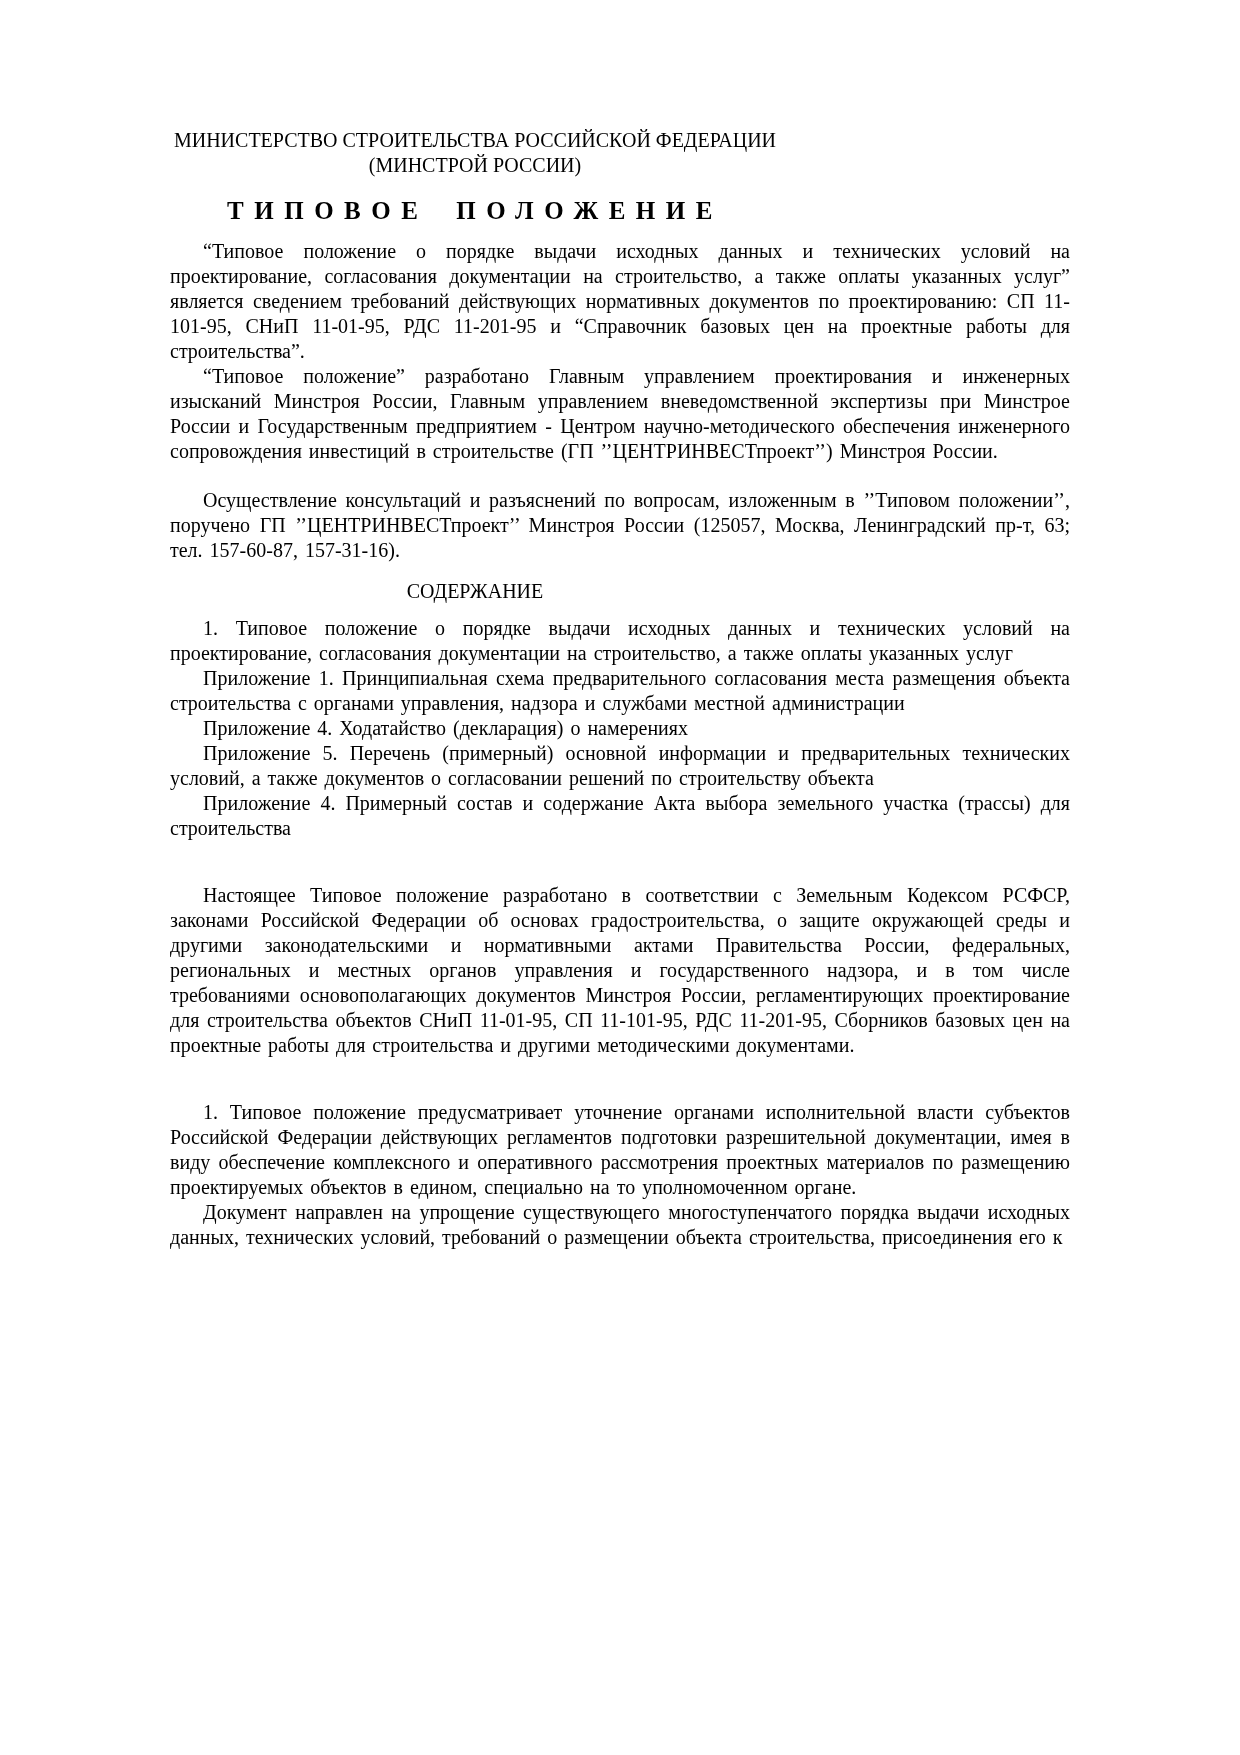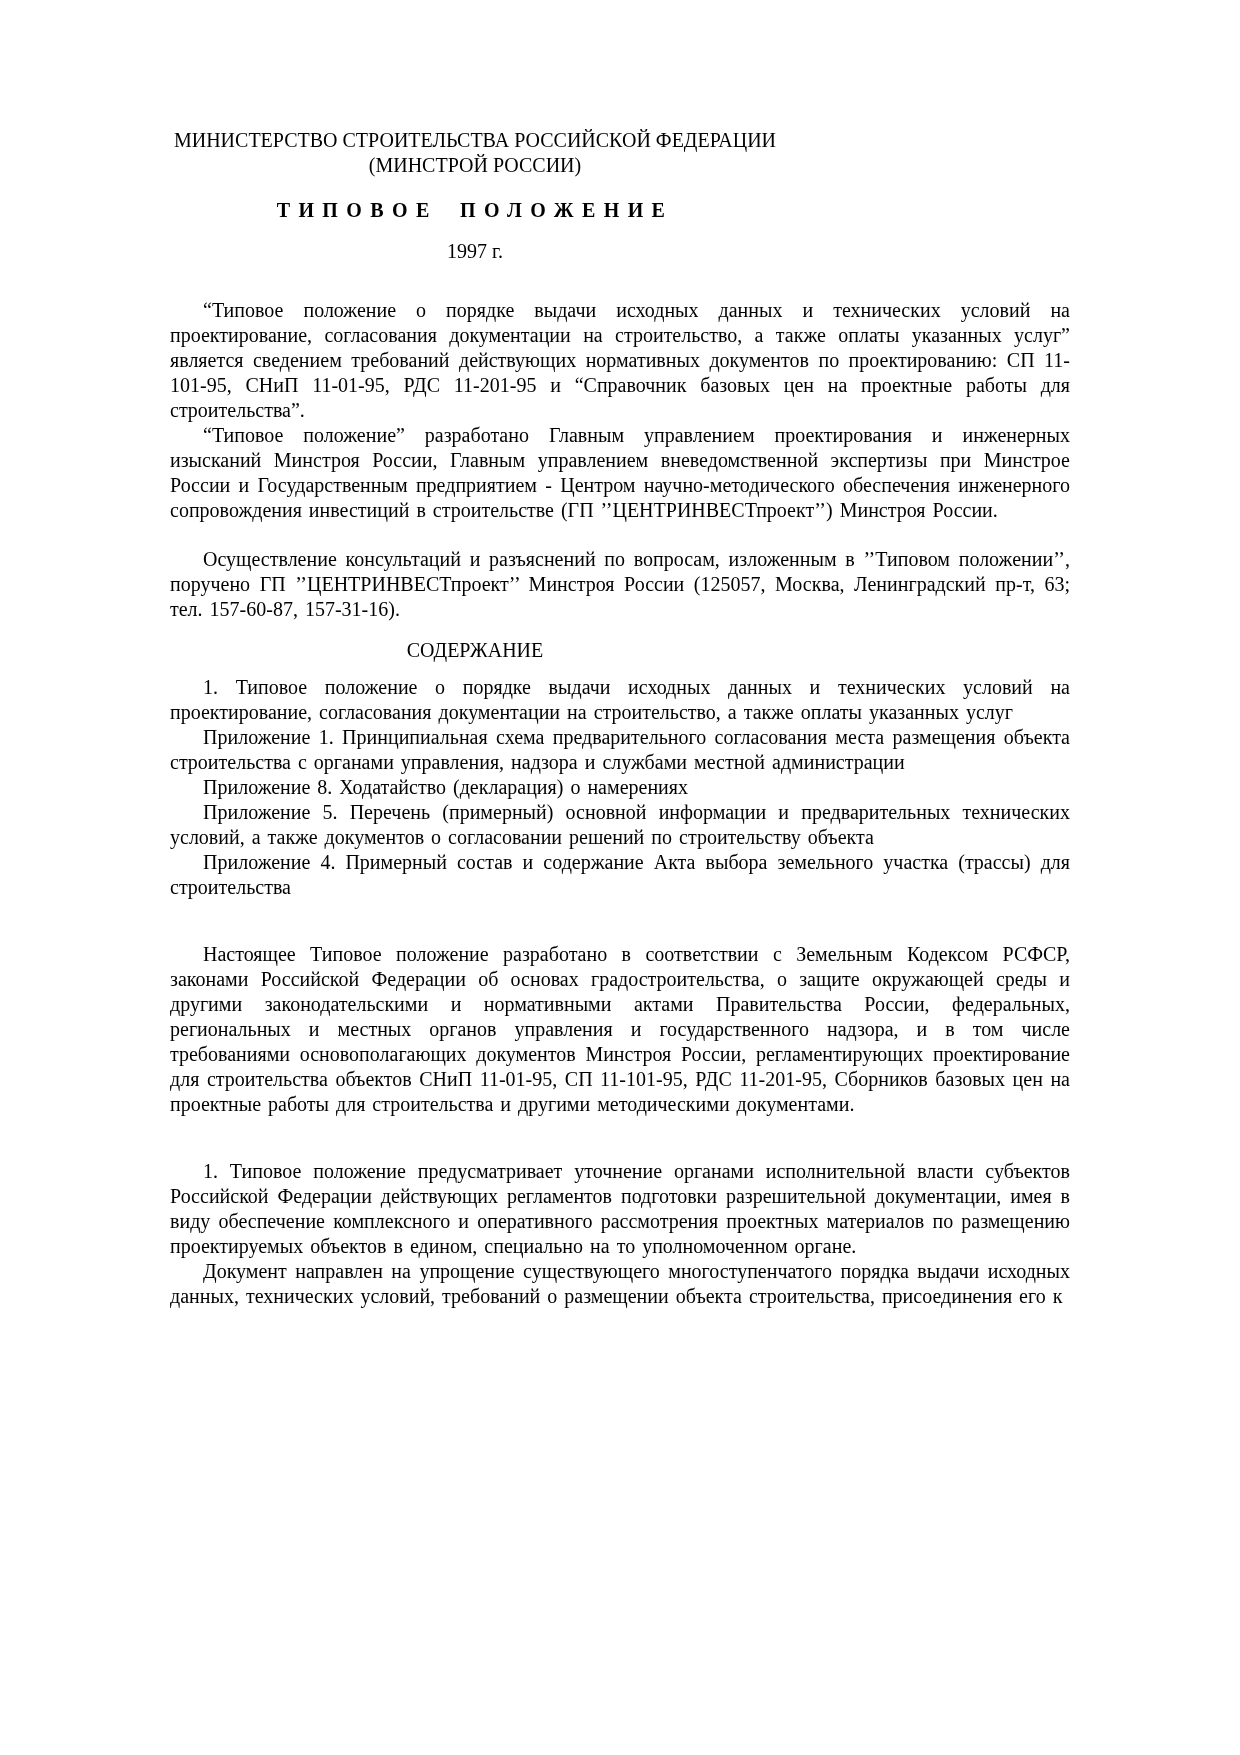--- a/index.html
+++ b/index.html
@@ -31,21 +31,21 @@
     margin: 0;
     padding: 0;
   }
   .ministry {
     font-size: 20px;
     line-height: 25px;
     margin-bottom: 20px;
   }
   .main-title {
     font-weight: bold;
-    font-size: 20px;
+    font-size: 25px;
     letter-spacing: 0.42em;
     word-spacing: 0.45em;
     margin-bottom: 16px;
   }
   .subtitle {
     font-weight: bold;
     font-size: 20px;
     line-height: 26px;
     margin-bottom: 22px;
   }
@@ -68,35 +68,34 @@
 <body>
 
 <div class="page">
   <div class="content">
 
     <p class="center-col ministry">МИНИСТЕРСТВО СТРОИТЕЛЬСТВА РОССИЙСКОЙ ФЕДЕРАЦИИ (МИНСТРОЙ РОССИИ)</p>
 
     <p class="center-col main-title">ТИПОВОЕ ПОЛОЖЕНИЕ</p>
 
 
-    <p class="center-col year">1997 г.</p>
 
     <p class="para">“Типовое положение о порядке выдачи исходных данных и технических условий на проектирование, согласования документации на строительство, а также оплаты указанных услуг” является сведением требований действующих нормативных документов по проектированию: СП 11-101-95, СНиП 11-01-95, РДС 11-201-95 и “Справочник базовых цен на проектные работы для строительства”.</p>
 
     <p class="para">“Типовое положение” разработано Главным управлением проектирования и инженерных изысканий Минстроя России, Главным управлением вневедомственной экспертизы при Минстрое России и Государственным предприятием - Центром научно-методического обеспечения инженерного сопровождения инвестиций в строительстве (ГП ’’ЦЕНТРИНВЕСТпроект’’) Минстроя России.</p>
 
     <p class="para gap-sm">Осуществление консультаций и разъяснений по вопросам, изложенным в ’’Типовом положении’’, поручено ГП ’’ЦЕНТРИНВЕСТпроект’’ Минстроя России (125057, Москва, Ленинградский пр-т, 63; тел. 157-60-87, 157-31-16).</p>
 
     <p class="center-col toc-heading">СОДЕРЖАНИЕ</p>
 
     <p class="para">1. Типовое положение о порядке выдачи исходных данных и технических условий на проектирование, согласования документации на строительство, а также оплаты указанных услуг</p>
 
     <p class="para">Приложение 1. Принципиальная схема предварительного согласования места размещения объекта строительства с органами управления, надзора и службами местной администрации</p>
 
-    <p class="para">Приложение 8. Ходатайство (декларация) о намерениях</p>
+    <p class="para">Приложение 4. Ходатайство (декларация) о намерениях</p>
 
     <p class="para">Приложение 5. Перечень (примерный) основной информации и предварительных технических условий, а также документов о согласовании решений по строительству объекта</p>
 
     <p class="para">Приложение 4. Примерный состав и содержание Акта выбора земельного участка (трассы) для строительства</p>
 
     <p class="para gap-lg">Настоящее Типовое положение разработано в соответствии с Земельным Кодексом РСФСР, законами Российской Федерации об основах градостроительства, о защите окружающей среды и другими законодательскими и нормативными актами Правительства России, федеральных, региональных и местных органов управления и государственного надзора, и в том числе требованиями основополагающих документов Минстроя России, регламентирующих проектирование для строительства объектов СНиП 11-01-95, СП 11-101-95, РДС 11-201-95, Сборников базовых цен на проектные работы для строительства и другими методическими документами.</p>
 
     <p class="para gap-lg">1. Типовое положение предусматривает уточнение органами исполнительной власти субъектов Российской Федерации действующих регламентов подготовки разрешительной документации, имея в виду обеспечение комплексного и оперативного рассмотрения проектных материалов по размещению проектируемых объектов в едином, специально на то уполномоченном органе.</p>
 
     <p class="para">Документ направлен на упрощение существующего многоступенчатого порядка выдачи исходных данных, технических условий, требований о размещении объекта строительства, присоединения его к</p>

